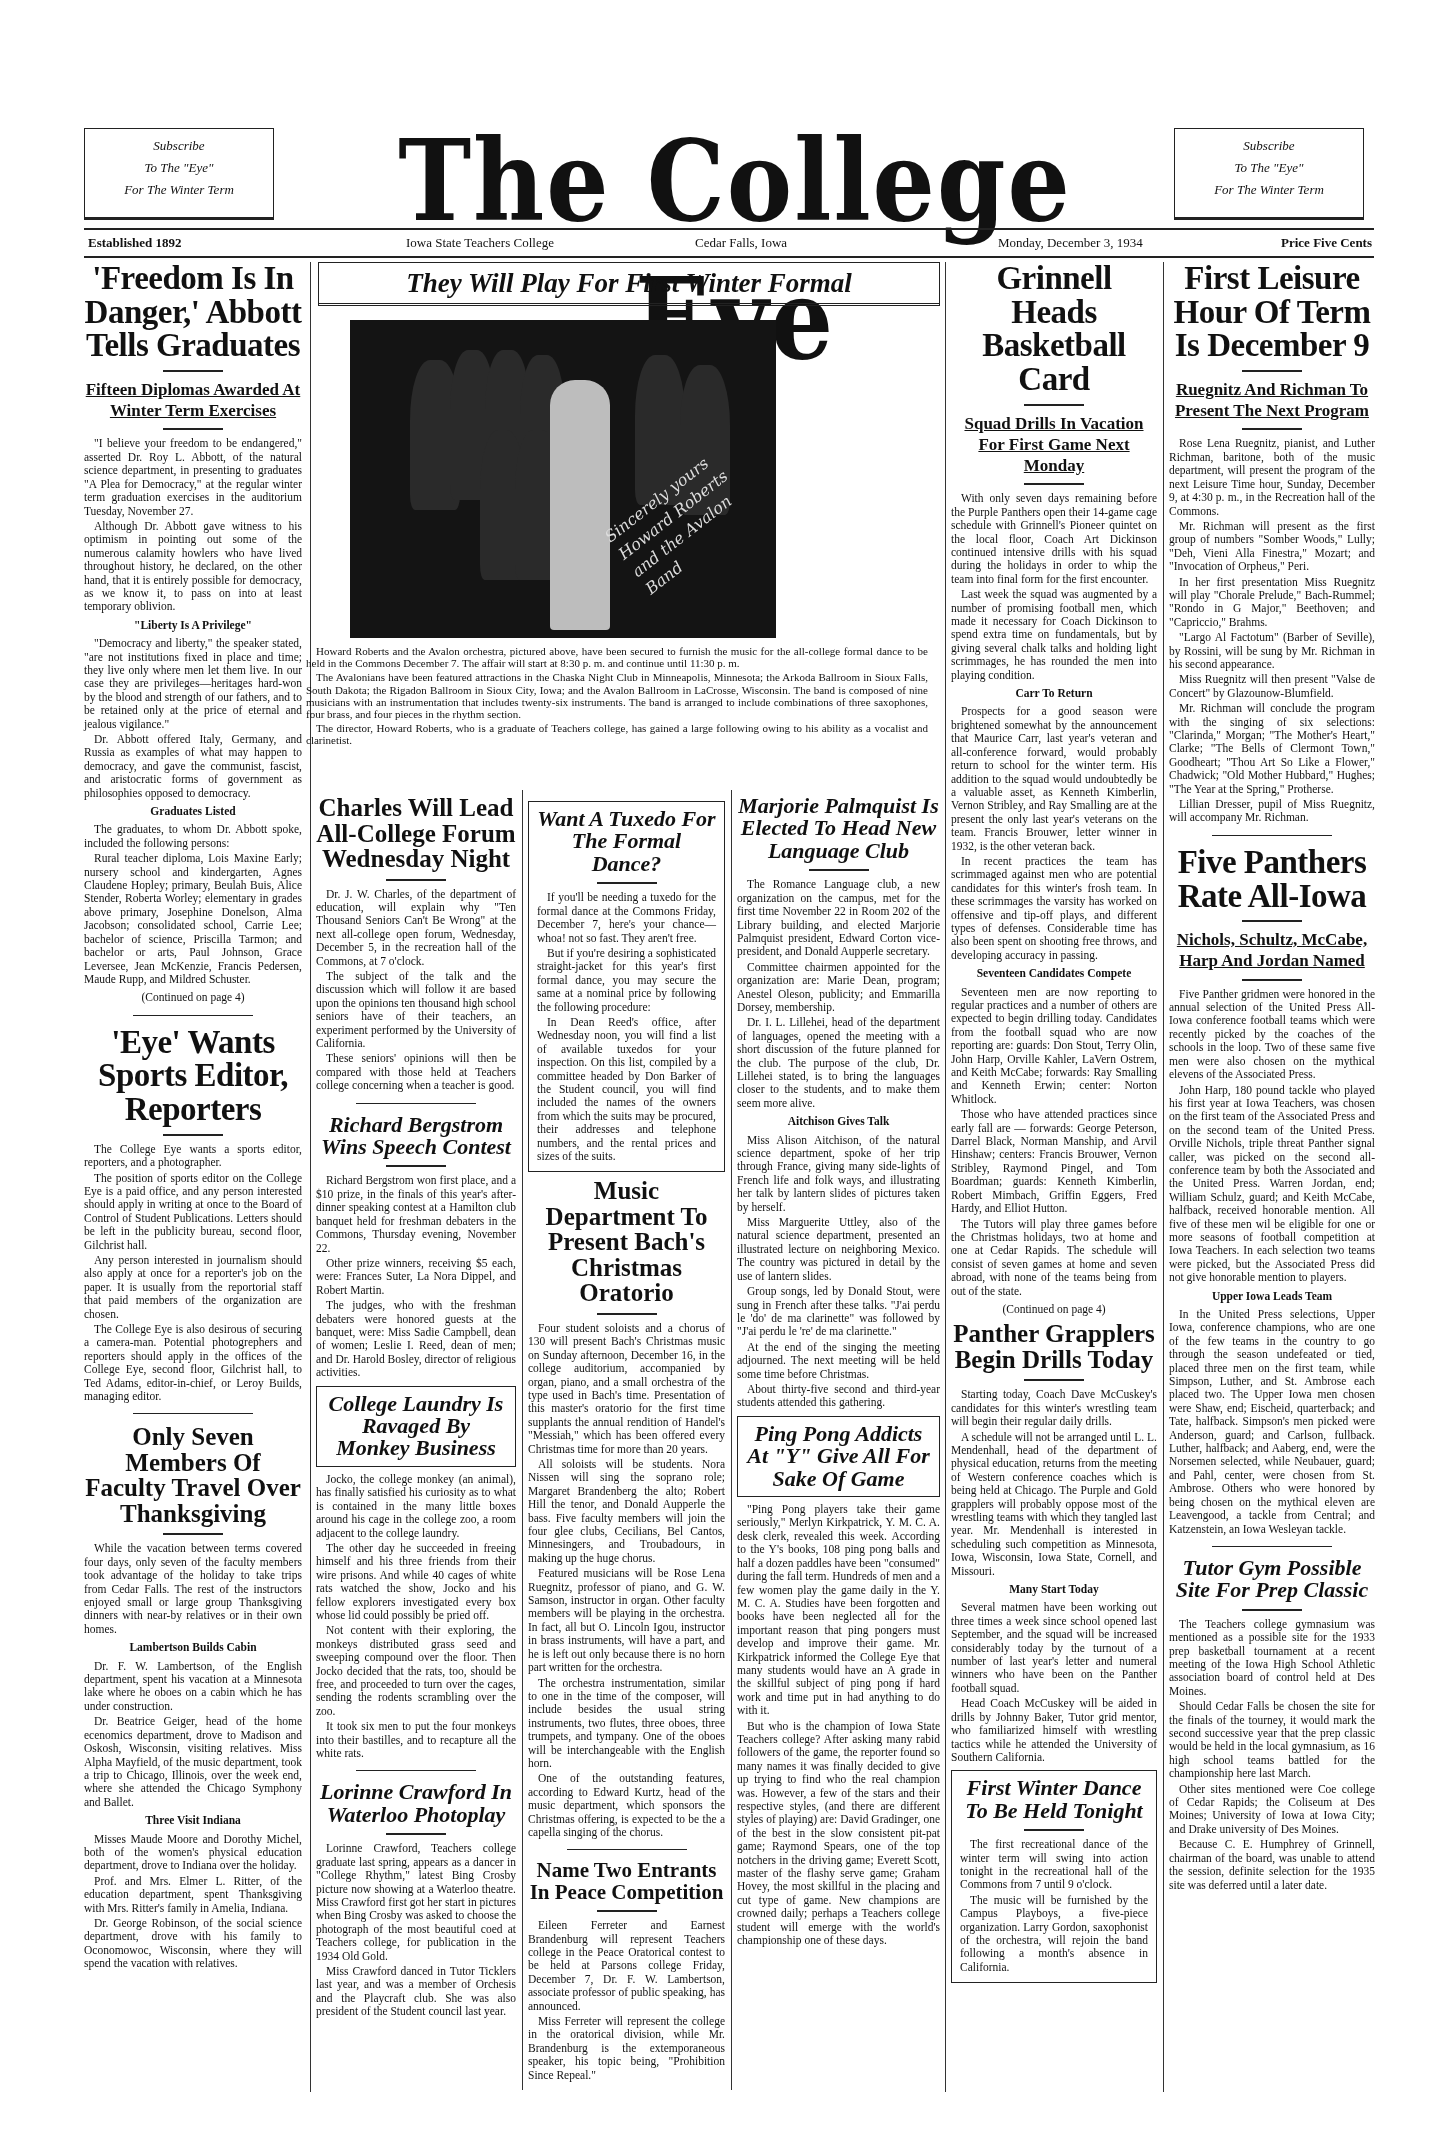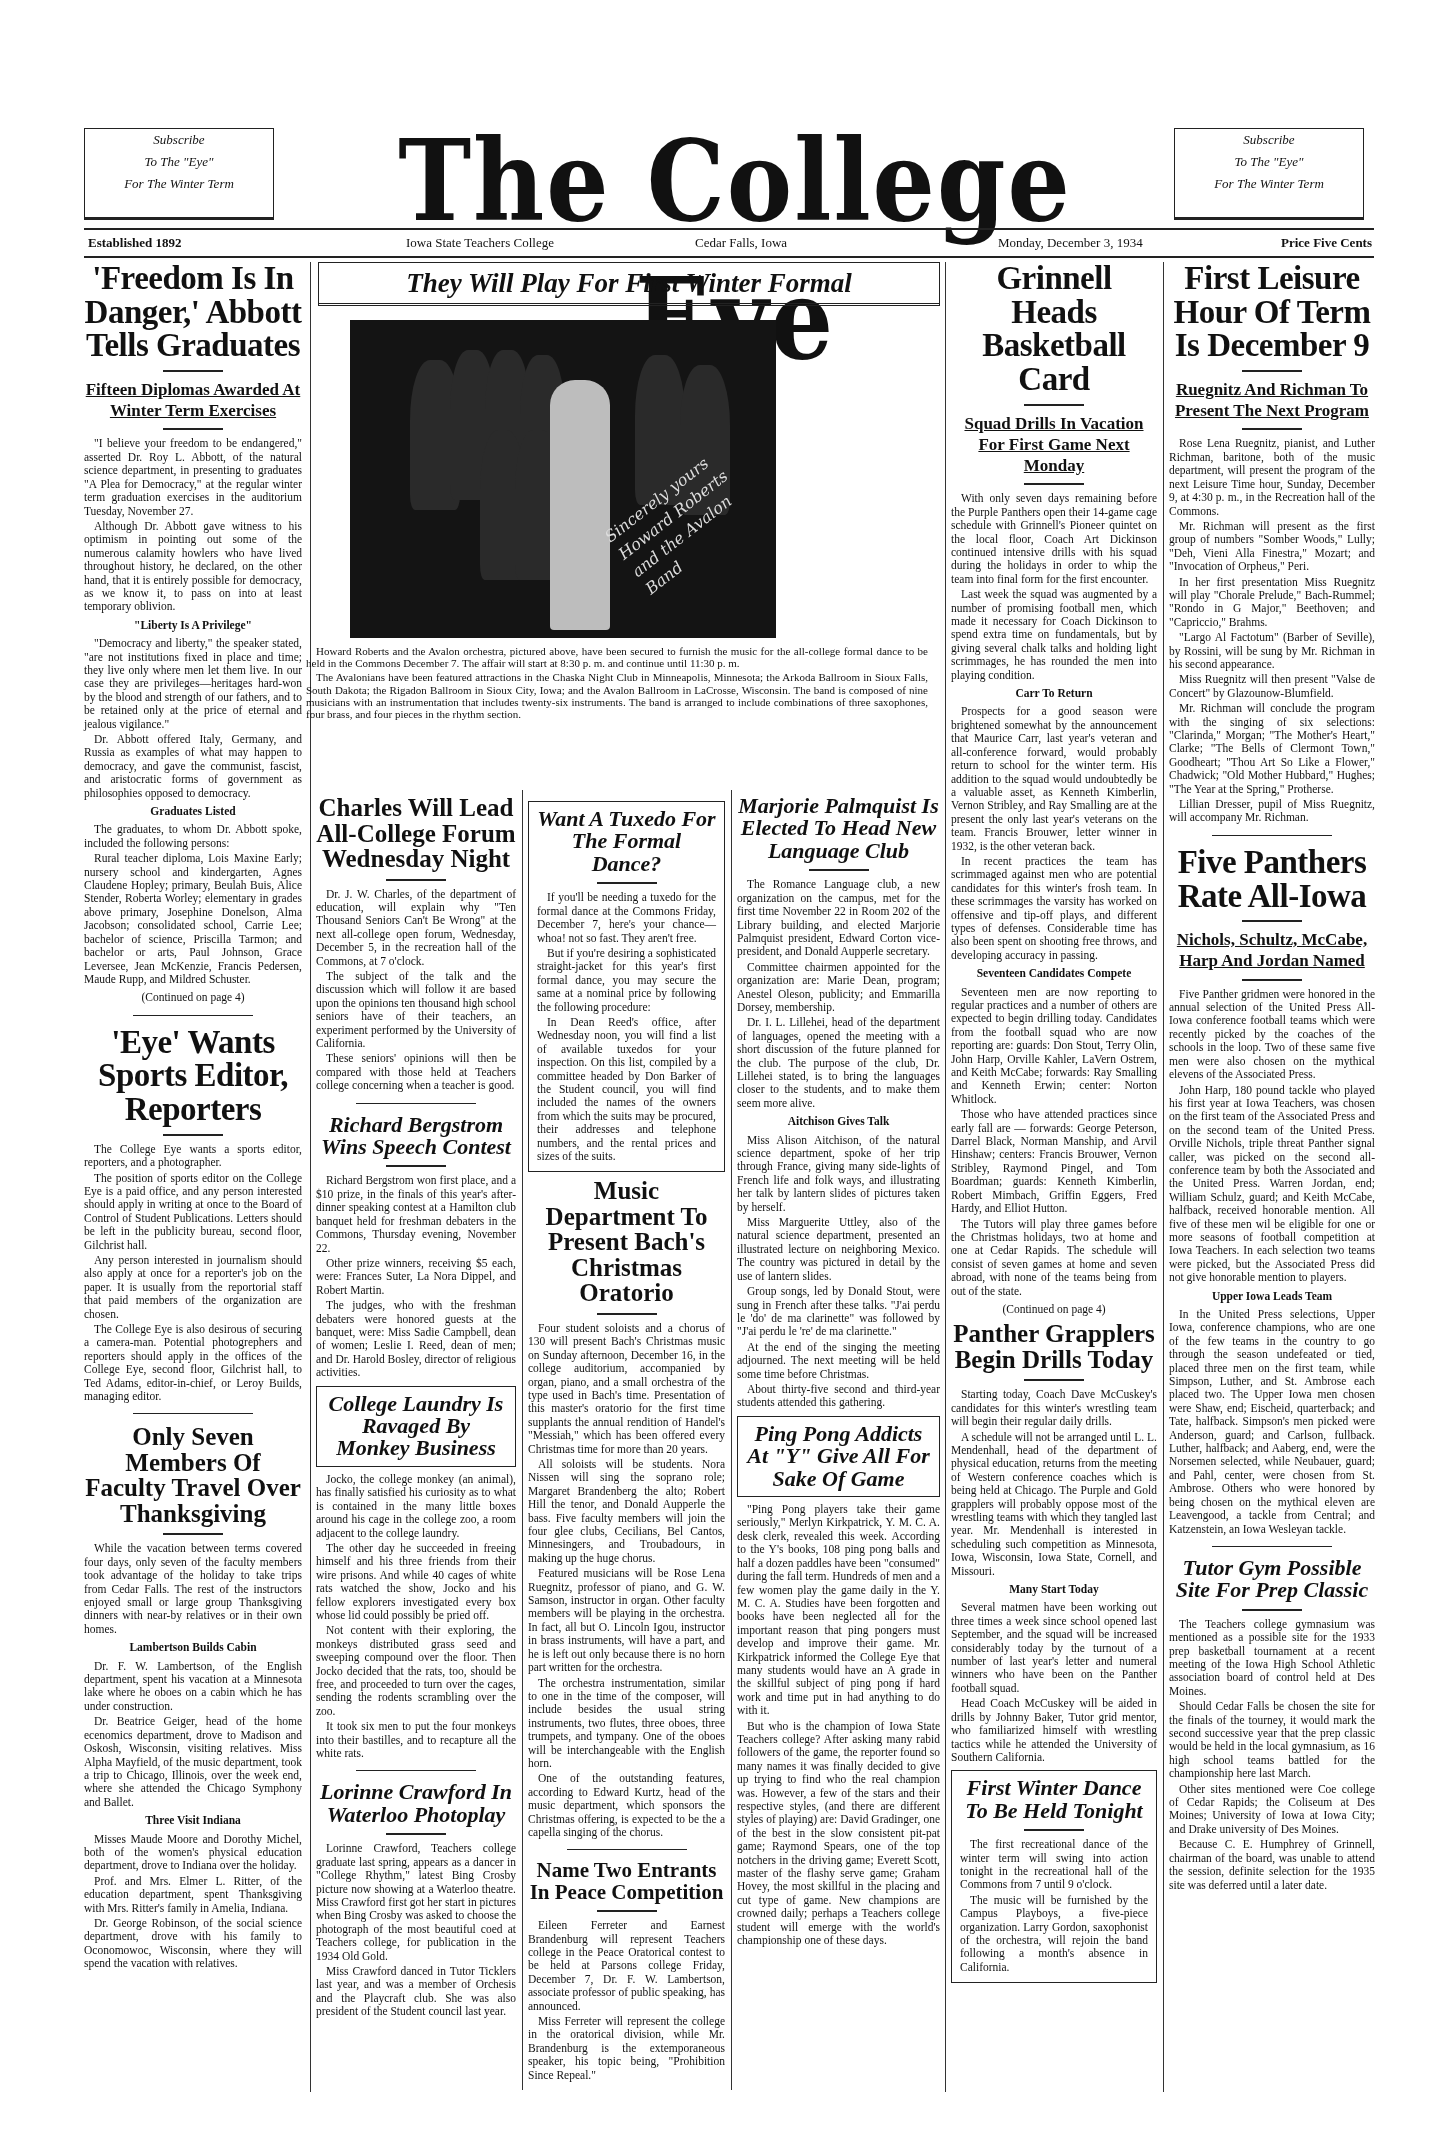--- a/index.html
+++ b/index.html
@@ -1,21 +1,21 @@
 <!DOCTYPE html>
 <html><head>
 <meta charset="utf-8">
 <style>
   html,body{margin:0;padding:0;background:#fff;}
   body{width:1444px;height:2131px;position:relative;overflow:hidden;color:#111;
        font-family:"DejaVu Serif","Liberation Serif",serif;}
   .page{position:absolute;left:0;top:0;width:1444px;height:2131px;}
   .sub-box{position:absolute;top:128px;width:190px;height:92px;border:1.5px solid #222;
        border-bottom:3px solid #222;text-align:center;font-style:italic;
-       font-family:"Liberation Serif",serif;font-size:13px;line-height:22px;box-sizing:border-box;}
+       font-family:"Liberation Serif",serif;font-size:13px;line-height:22px;padding-top:6px;box-sizing:border-box;}
   .sub-box.left{left:84px;} .sub-box.right{left:1174px;}
   .mast-title{position:absolute;left:320px;top:112px;width:830px;text-align:center;
        font-family:"DejaVu Serif",serif;font-weight:bold;font-size:98px;letter-spacing:2px;
        line-height:120px;color:#111;transform:scaleY(1.15);transform-origin:top;}
   .dateline{position:absolute;left:84px;top:228px;width:1290px;height:26px;
        border-top:2px solid #222;border-bottom:2px solid #222;
        font-family:"Liberation Serif",serif;font-size:13px;line-height:26px;}
   .dateline span{position:absolute;top:0;}
   .col{position:absolute;top:262px;}
   .rule-v{position:absolute;width:1px;background:#333;}
@@ -132,20 +132,21 @@
     <div class="signature">
       <div>Sincerely yours</div>
       <div>Howard Roberts</div>
       <div>and the Avalon Band</div>
     </div>
   </div>
   <div class="caption">
     <div class="body">
       <p>Howard Roberts and the Avalon orchestra, pictured above, have been secured to furnish the music for the all-college formal dance to be held in the Commons December 7. The affair will start at 8:30 p. m. and continue until 11:30 p. m.</p>
       <p>The Avalonians have been featured attractions in the Chaska Night Club in Minneapolis, Minnesota; the Arkoda Ballroom in Sioux Falls, South Dakota; the Rigadon Ballroom in Sioux City, Iowa; and the Avalon Ballroom in LaCrosse, Wisconsin. The band is composed of nine musicians with an instrumentation that includes twenty-six instruments. The band is arranged to include combinations of three saxophones, four brass, and four pieces in the rhythm section.</p>
+      <p>The director, Howard Roberts, who is a graduate of Teachers college, has gained a large following owing to his ability as a vocalist and clarinetist.</p>
     </div>
   </div>
 
   <div class="col" style="left:316px;top:795px;width:200px;">
     <article>
       <h2 class="hed mid">Charles Will Lead All-College Forum Wednesday Night</h2>
       <div class="dash"></div>
       <div class="body">
         <p>Dr. J. W. Charles, of the department of education, will explain why "Ten Thousand Seniors Can't Be Wrong" at the next all-college open forum, Wednesday, December 5, in the recreation hall of the Commons, at 7 o'clock.</p>
         <p>The subject of the talk and the discussion which will follow it are based upon the opinions ten thousand high school seniors have of their teachers, an experiment performed by the University of California.</p>

